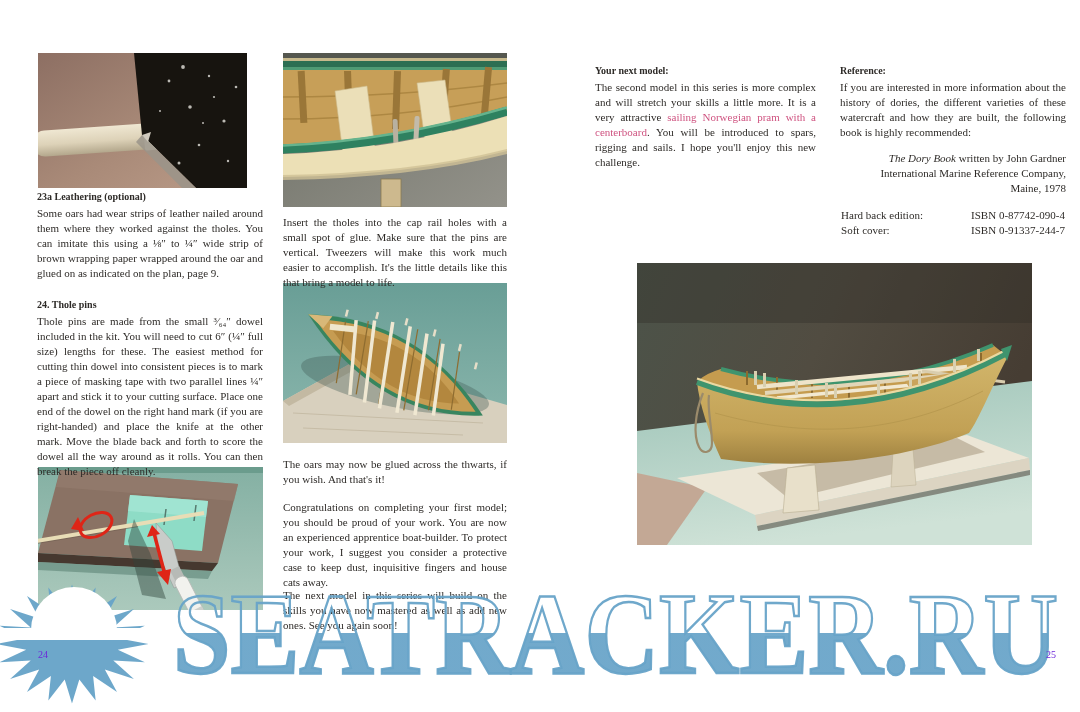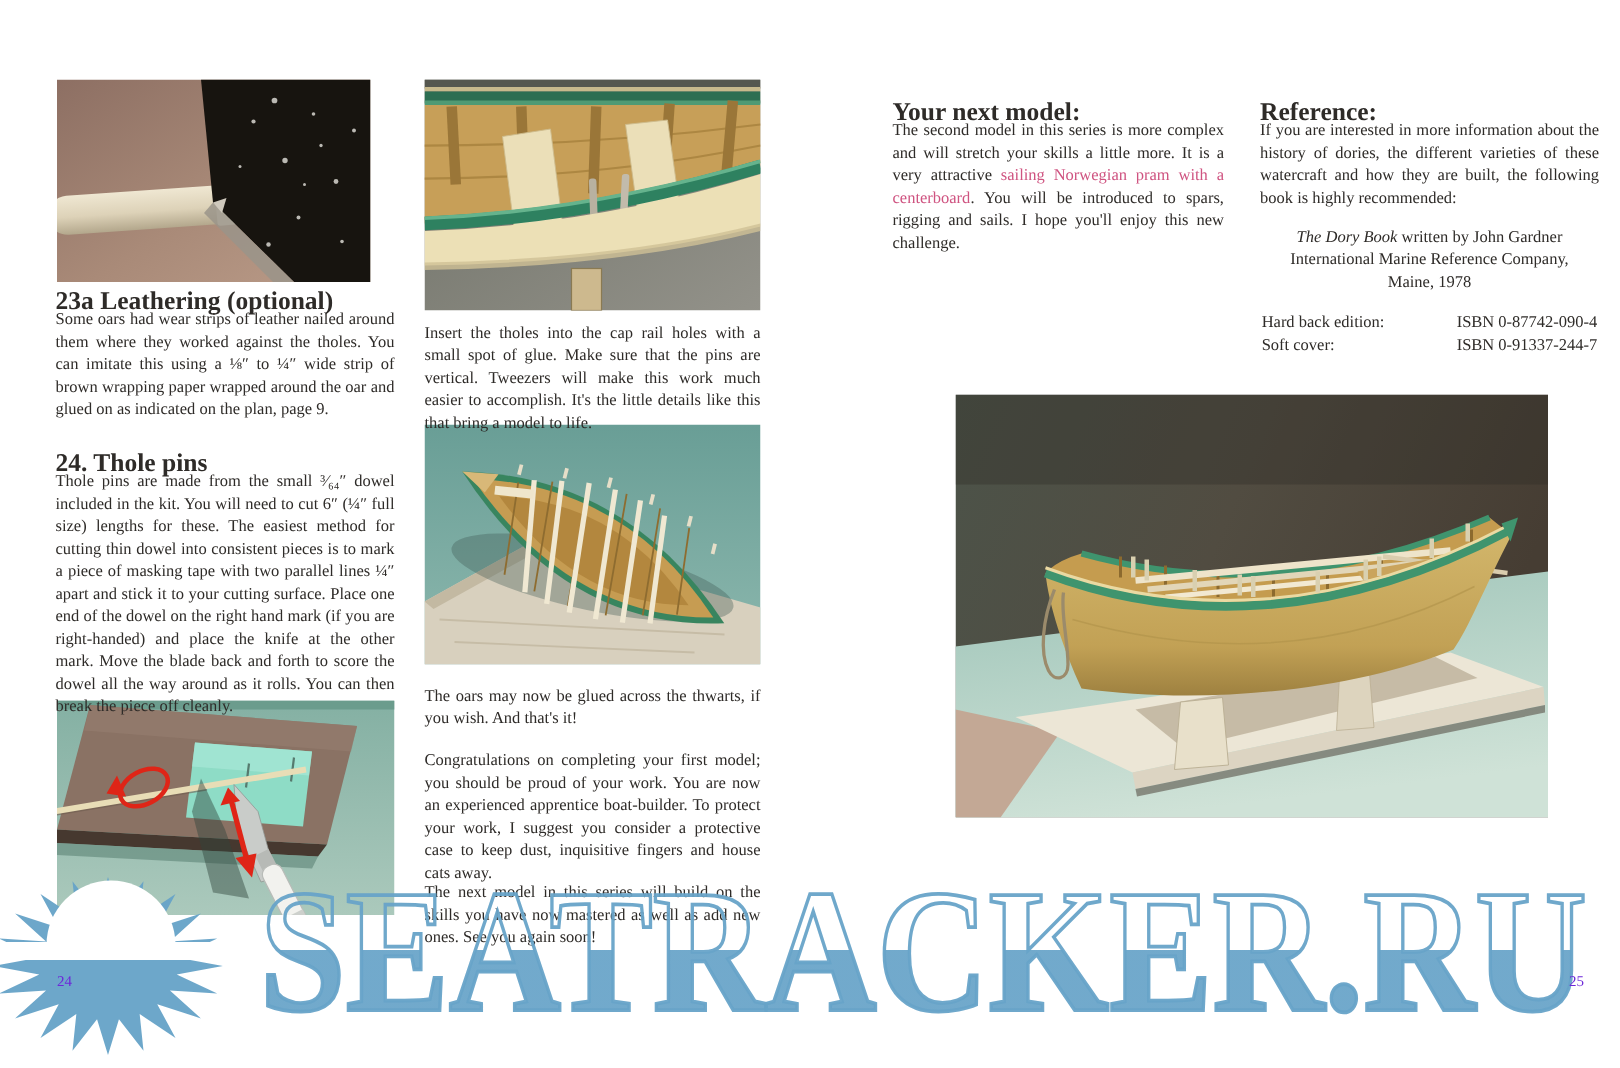--- a/index.html
+++ b/index.html
@@ -4,23 +4,23 @@
 <style>
   * { box-sizing: border-box; }
   html, body { margin:0; padding:0; }
   body {
     width:1080px; height:712px; position:relative; overflow:hidden;
     background:#ffffff; color:#2e2b28;
     font-family:"Liberation Serif", serif;
   }
   .photo { position:absolute; margin:0; z-index:1; }
   .photo svg { display:block; width:100%; height:100%; }
-  .head { position:absolute; font-size:17px; font-weight:700; margin:0; z-index:2; }
+  .head { position:absolute; font-size:10px; font-weight:700; margin:0; z-index:2; }
   .body { position:absolute; font-size:11px; line-height:15px; text-align:justify; margin:0; z-index:2; }
-  .body.left-align { text-align:center; }
+  .body.left-align { text-align:right; }
   .link { color:#cf5380; }
   .editions { position:absolute; font-size:11px; line-height:14.5px; z-index:2; }
   .ed-row { display:flex;justify-content:center; }
   .ed-label { width:130px; }
   .pagenum { position:absolute; font-size:10px; color:#6d28d9; z-index:30; }
   .watermark { position:absolute; left:0; top:575px; width:1080px; height:137px; z-index:20; pointer-events:none; }
   .wm-text { font-family:"Liberation Serif", serif; font-weight:700; font-size:117px; stroke-width:2.5px; }
 </style>
 </head>
 <body>

